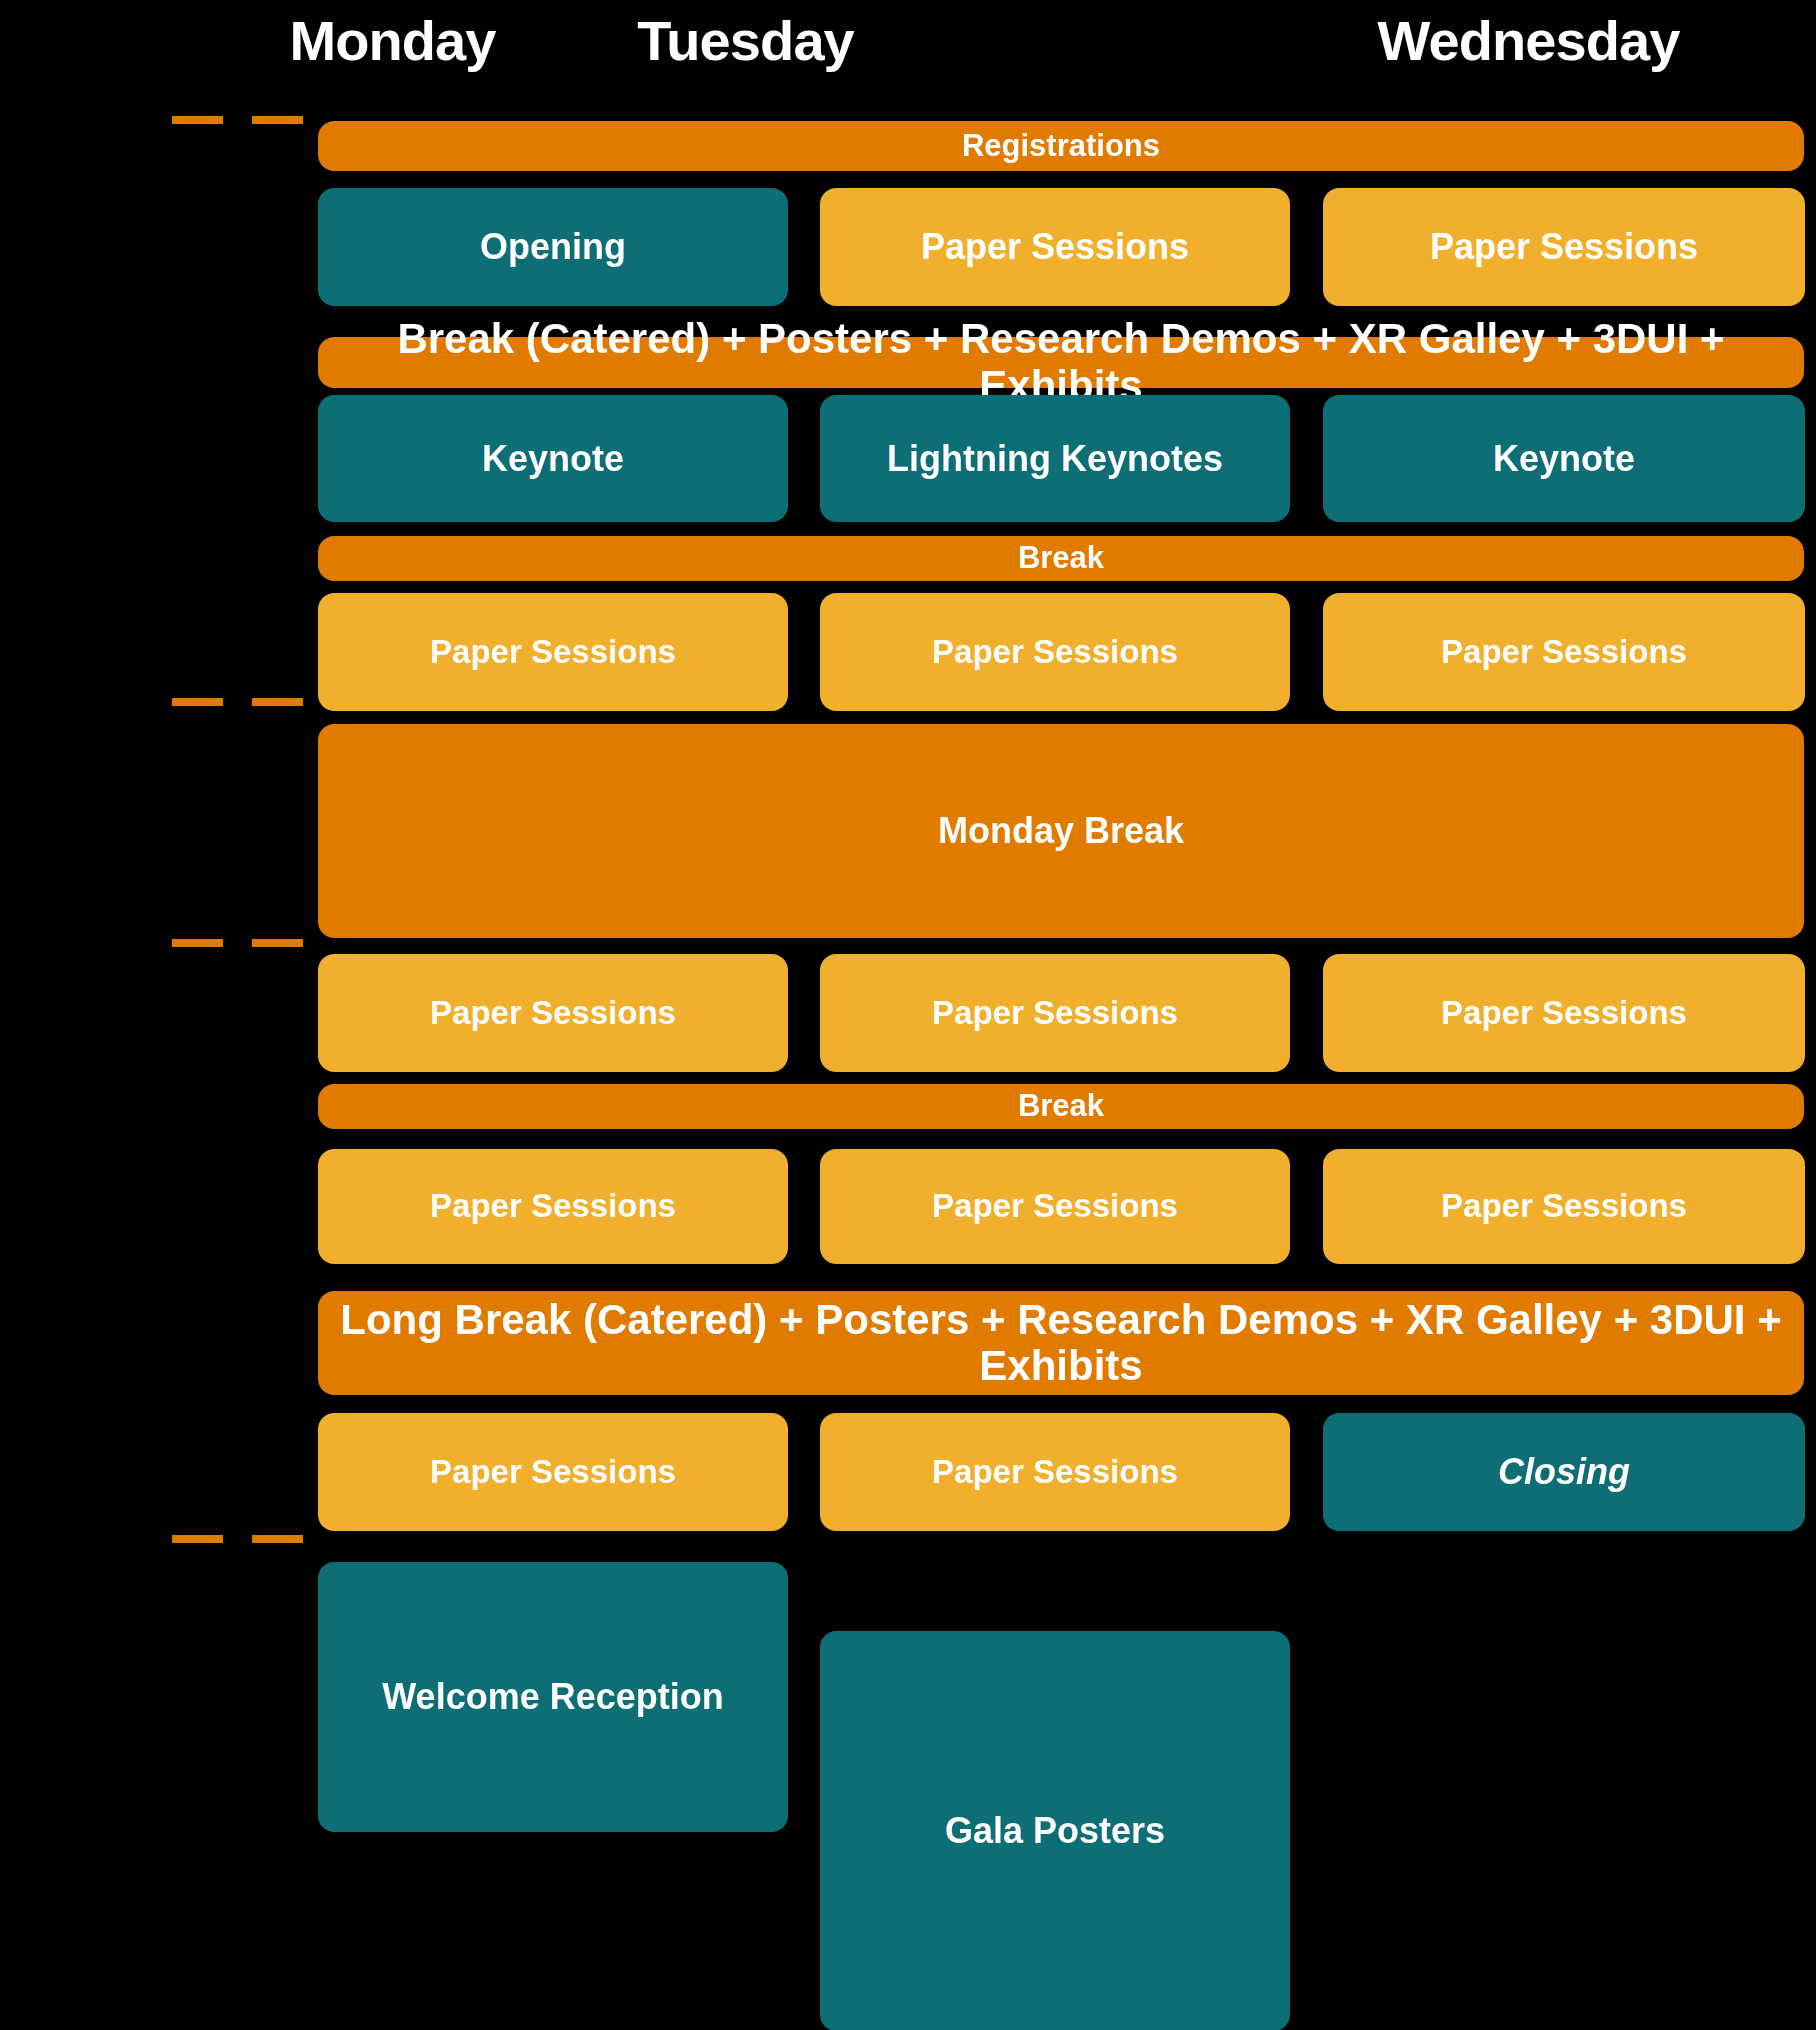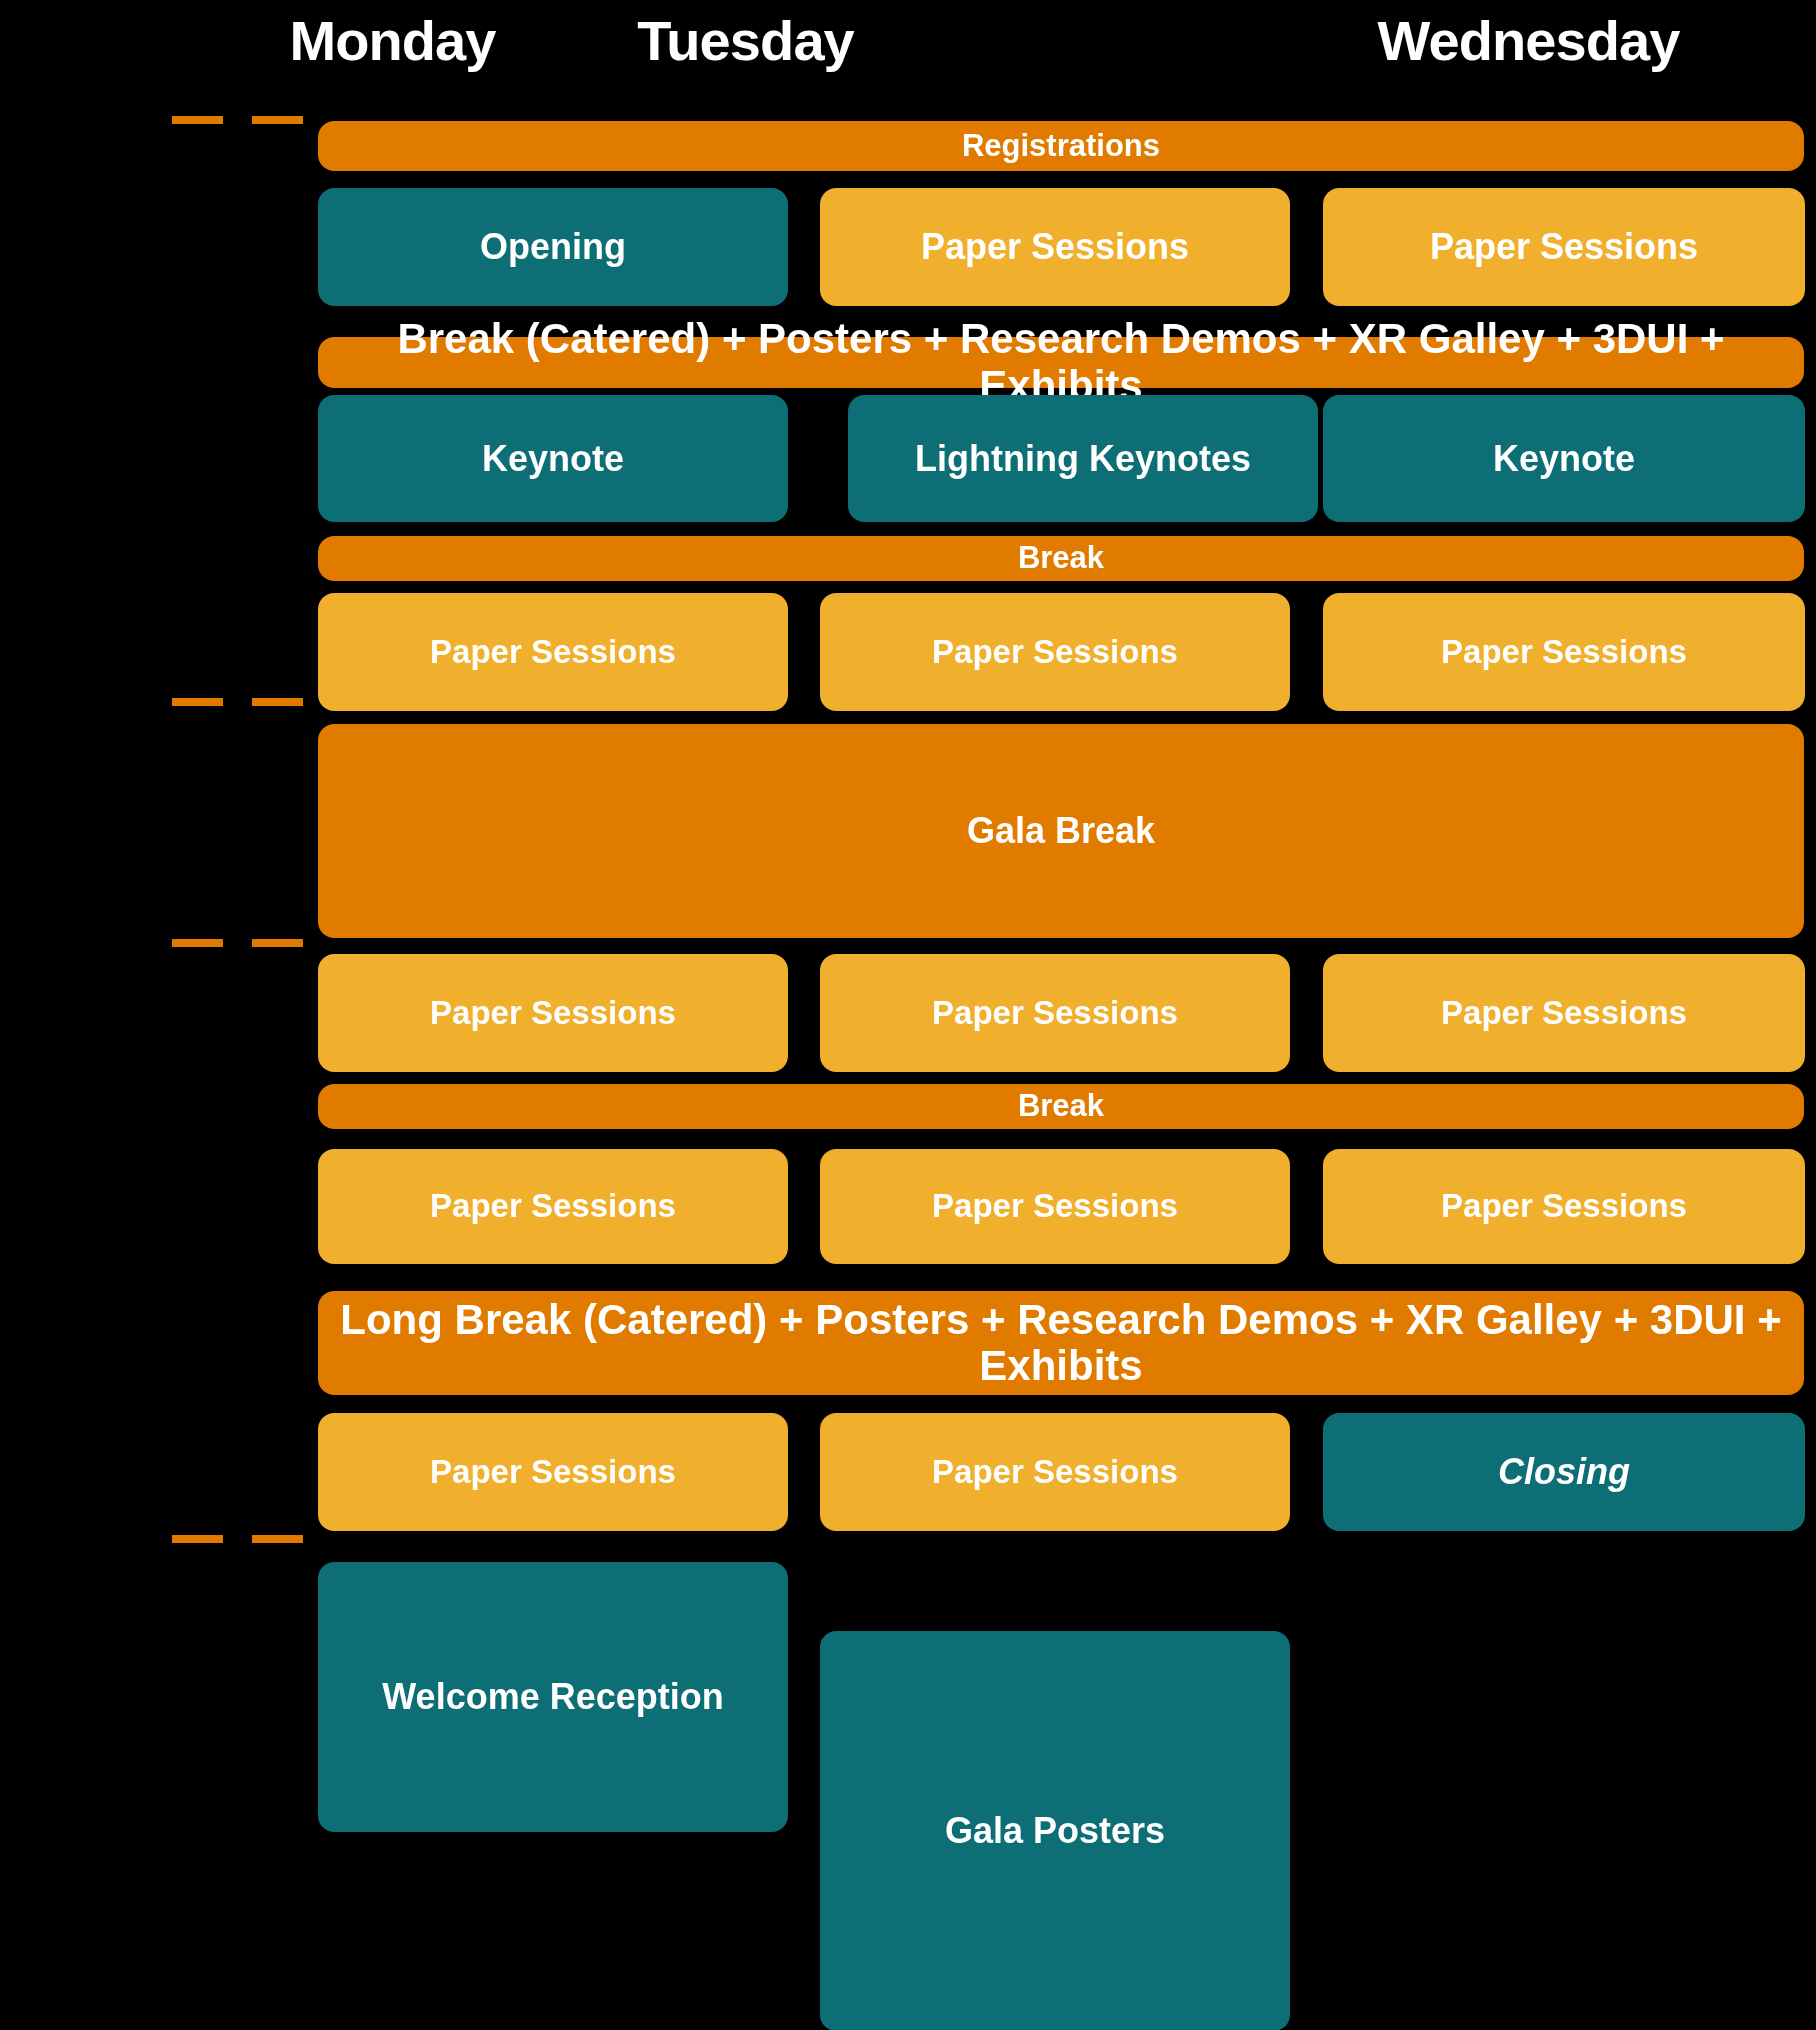--- a/index.html
+++ b/index.html
@@ -55,30 +55,30 @@
 
   <div class="blk orange sz-bar" style="left:318px;top:121px;width:1486px;height:50px;">Registrations</div>
 
   <div class="blk teal sz-lg" style="left:318px;top:188px;width:470px;height:118px;">Opening</div>
   <div class="blk yellow sz-lg" style="left:820px;top:188px;width:470px;height:118px;">Paper Sessions</div>
   <div class="blk yellow sz-lg" style="left:1323px;top:188px;width:482px;height:118px;">Paper Sessions</div>
 
   <div class="blk orange sz-barbig" style="left:318px;top:337px;width:1486px;height:51px;">Break (Catered) + Posters + Research Demos + XR Galley + 3DUI + Exhibits</div>
 
   <div class="blk teal sz-lg" style="left:318px;top:395px;width:470px;height:127px;">Keynote</div>
-  <div class="blk teal sz-lg" style="left:820px;top:395px;width:470px;height:127px;margin-left:28px;">Lightning Keynotes</div>
+  <div class="blk teal sz-lg" style="left:820px;top:395px;width:470px;height:127px;">Lightning Keynotes</div>
   <div class="blk teal sz-lg" style="left:1323px;top:395px;width:482px;height:127px;">Keynote</div>
 
   <div class="blk orange sz-bar" style="left:318px;top:536px;width:1486px;height:45px;">Break</div>
 
   <div class="blk yellow sz-md" style="left:318px;top:593px;width:470px;height:118px;">Paper Sessions</div>
   <div class="blk yellow sz-md" style="left:820px;top:593px;width:470px;height:118px;">Paper Sessions</div>
   <div class="blk yellow sz-md" style="left:1323px;top:593px;width:482px;height:118px;">Paper Sessions</div>
 
-  <div class="blk orange sz-lunch" style="left:318px;top:724px;width:1486px;height:214px;">Gala Break</div>
+  <div class="blk orange sz-lunch" style="left:318px;top:724px;width:1486px;height:214px;">Monday Break</div>
 
   <div class="blk yellow sz-md" style="left:318px;top:954px;width:470px;height:118px;">Paper Sessions</div>
   <div class="blk yellow sz-md" style="left:820px;top:954px;width:470px;height:118px;">Paper Sessions</div>
   <div class="blk yellow sz-md" style="left:1323px;top:954px;width:482px;height:118px;">Paper Sessions</div>
 
   <div class="blk orange sz-bar" style="left:318px;top:1084px;width:1486px;height:45px;">Break</div>
 
   <div class="blk yellow sz-md" style="left:318px;top:1149px;width:470px;height:115px;">Paper Sessions</div>
   <div class="blk yellow sz-md" style="left:820px;top:1149px;width:470px;height:115px;">Paper Sessions</div>
   <div class="blk yellow sz-md" style="left:1323px;top:1149px;width:482px;height:115px;">Paper Sessions</div>

